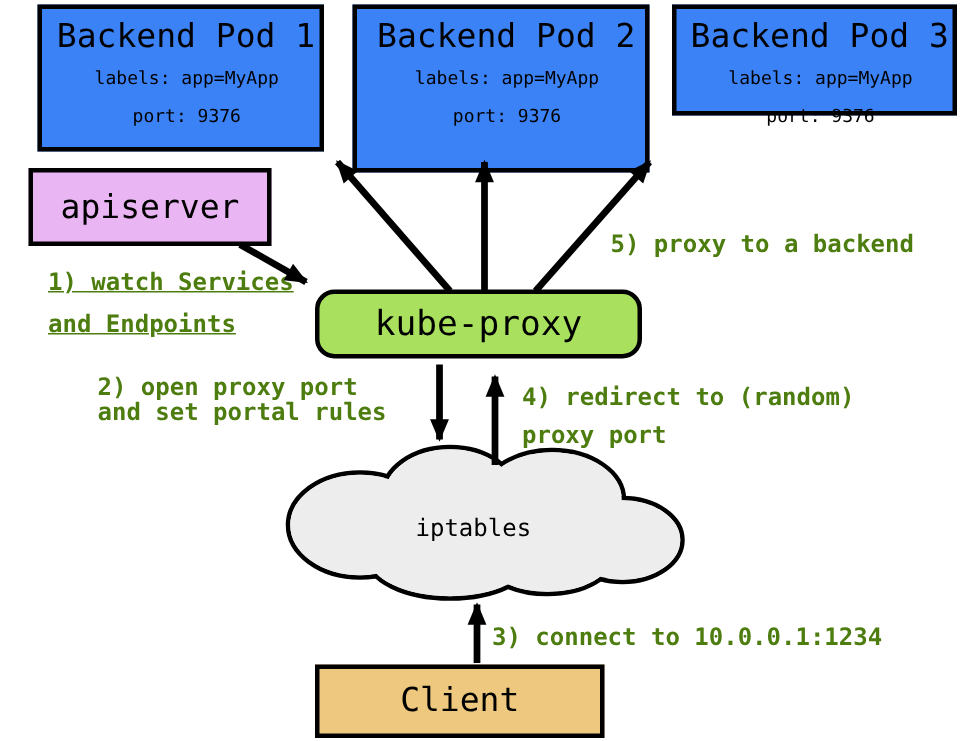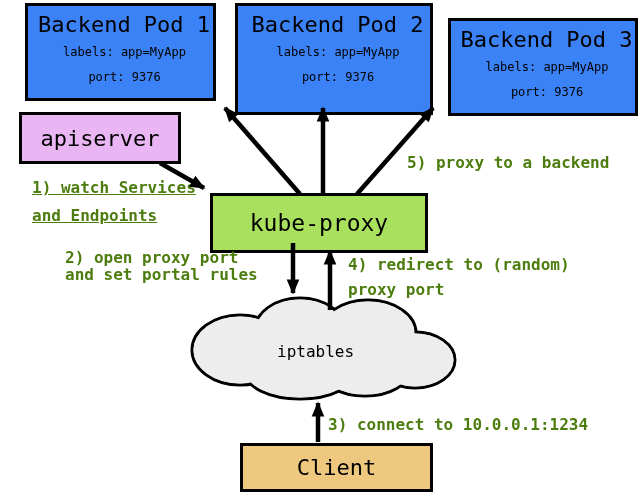--- a/index.html
+++ b/index.html
@@ -79,35 +79,35 @@
     <div class="pod-line">labels: app=MyApp</div>
     <div class="pod-line">port: 9376</div>
   </div>
 
   <div class="box pod" style="left:235px; top:3px; width:198px; height:112px;">
     <div class="pod-title">Backend Pod 2</div>
     <div class="pod-line">labels: app=MyApp</div>
     <div class="pod-line">port: 9376</div>
   </div>
 
-  <div class="box pod" style="left:448px; top:18px; width:190px; height:98px;">
+  <div class="box pod" style="left:448px; top:3px; width:190px; height:74px;">
     <div class="pod-title">Backend Pod 3</div>
     <div class="pod-line">labels: app=MyApp</div>
     <div class="pod-line">port: 9376</div>
   </div>
 
   <div class="box apiserver-box" style="left:19px; top:112px; width:162px; height:52px;">
     <span>apiserver</span>
   </div>
 
-  <div class="box kubeproxy-box" style="left:210px; top:193px; width:218px; height:60px;">
+  <div class="box kubeproxy-box" style="left:210px; top:193px; width:218px; height:46px;border-radius:13px;">
     <span>kube-proxy</span>
   </div>
 
-  <div class="box client-box" style="left:240px; top:443px; width:193px; height:49px;">
+  <div class="box client-box" style="left:210px; top:443px; width:193px; height:49px;">
     <span>Client</span>
   </div>
 
   <div class="annotation" style="left:32px; top:174px; line-height:28px;text-decoration:underline;">1) watch Services
 and Endpoints</div>
   <div class="annotation" style="left:65px; top:249px; line-height:17px;">2) open proxy port
 and set portal rules</div>
   <div class="annotation" style="left:328px; top:412px;">3) connect to 10.0.0.1:1234</div>
   <div class="annotation" style="left:348px; top:252px; line-height:25px;">4) redirect to (random)
 proxy port</div>

